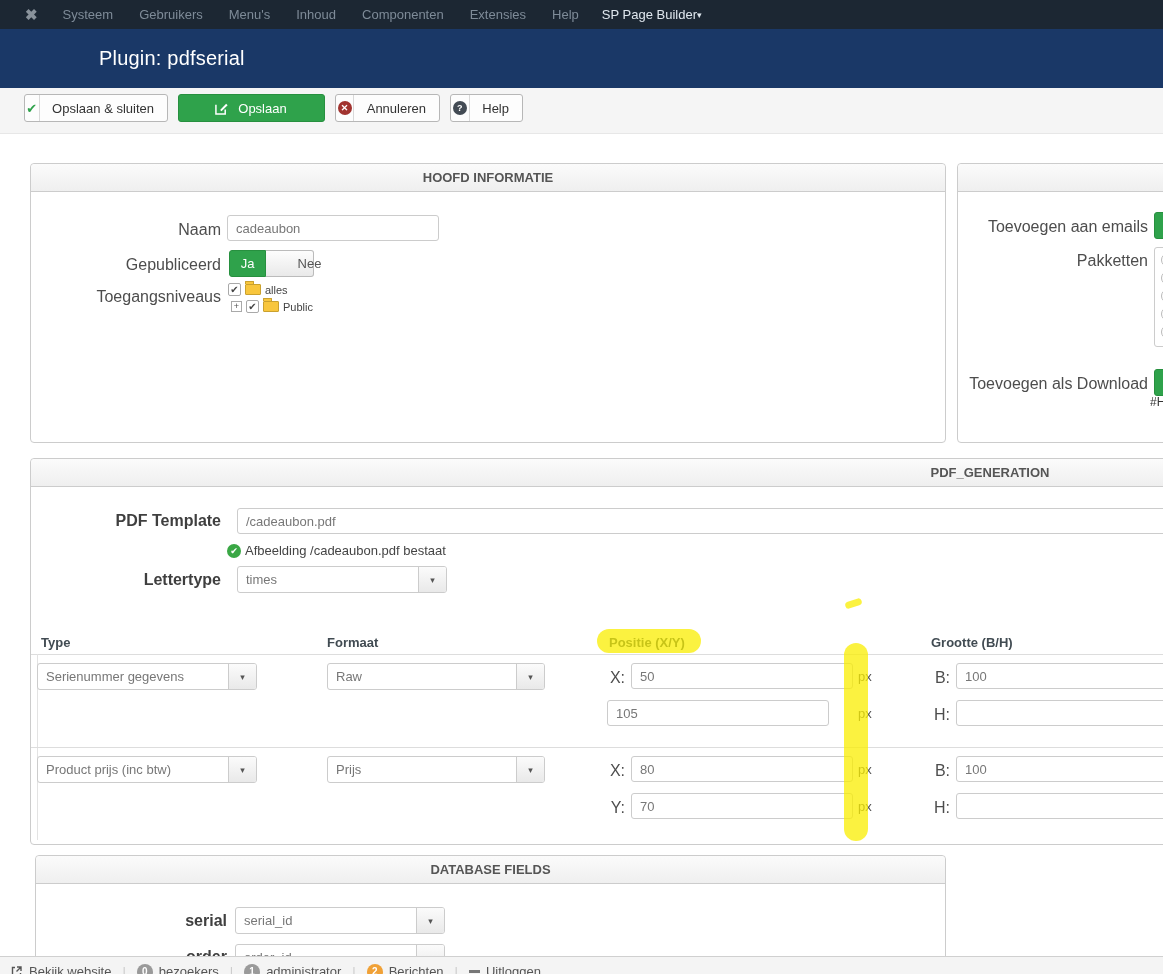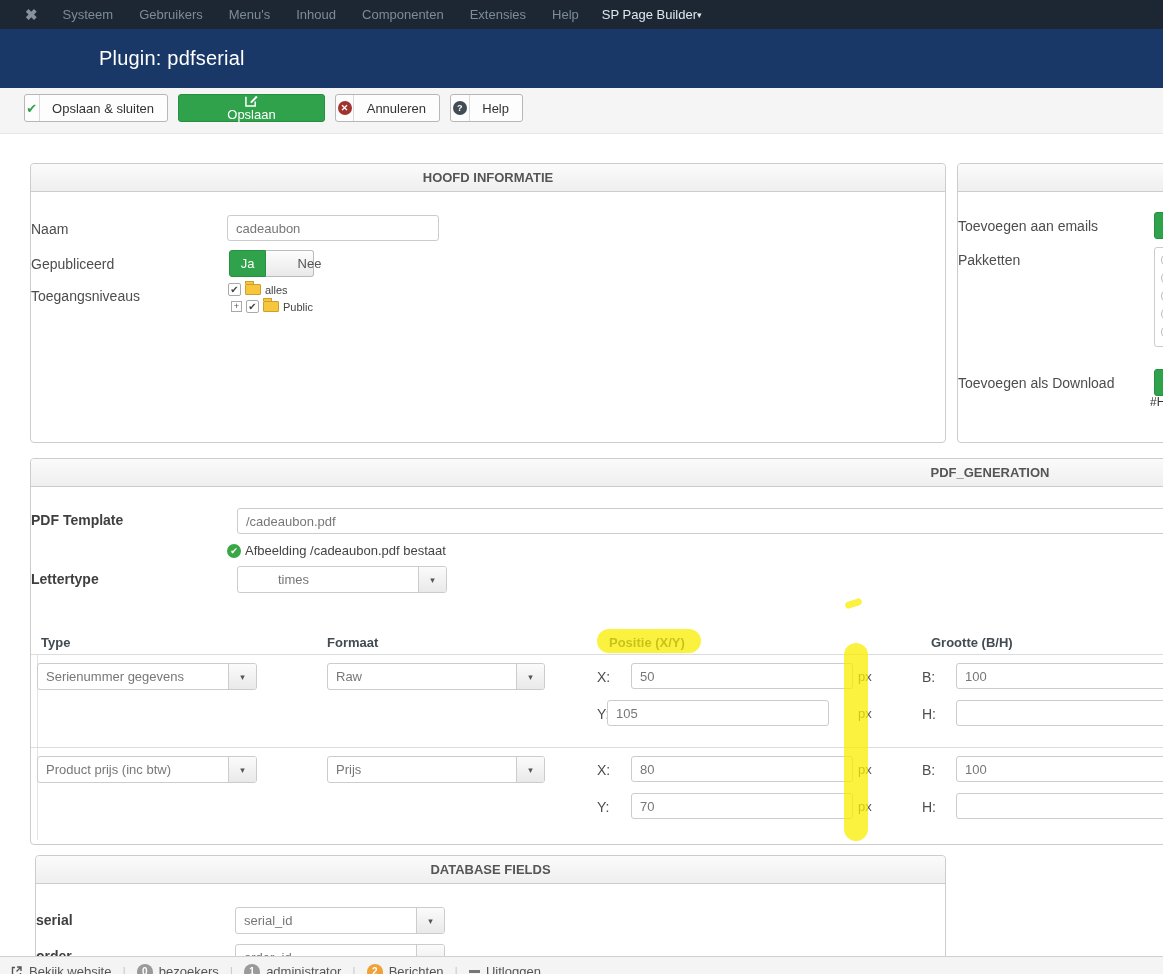--- a/index.html
+++ b/index.html
@@ -17,29 +17,29 @@
   
   #titlebar{position:absolute;top:29px;left:0;width:100%;height:59px;background:#1a3867;color:#ffffff;display:flex;align-items:center;padding-left:44px;}
   #titlebar h1{font-size:20px;font-weight:400;margin:0 0 0 55px;letter-spacing:.2px;}
 
   
   #toolbar{position:absolute;top:88px;left:0;width:100%;height:46px;background:#f5f5f5;border-bottom:1px solid #e7e7e7;box-sizing:border-box;}
   .tbtn{position:absolute;top:6px;height:28px;display:flex;align-items:center;background:#fdfdfd;border:1px solid #b7b7b7;border-radius:3px;font-size:13px;color:#333;cursor:pointer;box-sizing:border-box;}
   .tbtn .ticon{width:30px;display:flex;justify-content:center;align-items:center;}
   .tbtn .tdiv{width:1px;align-self:stretch;background:#d9d9d9;}
   .tbtn .tlabel{padding:0 13px;white-space:nowrap;}
-  .tbtn.green{background:#2fa24b;border-color:#27903f;color:#fff;flex-direction:column;}
+  .tbtn.green{background:#2fa24b;border-color:#27903f;color:#fff;}
   .icon-circle{width:14px;height:14px;border-radius:50%;color:#fff;font-size:9px;font-weight:bold;display:flex;align-items:center;justify-content:center;line-height:1;}
   .check-green{color:#2fa24b;font-size:13px;}
 
   
   .panel{position:absolute;background:#fff;border:1px solid #ccc;border-radius:4px;box-sizing:border-box;}
   .panel-header{height:27px;background:linear-gradient(#fbfbfb,#efefef);border-bottom:1px solid #ccc;border-radius:4px 4px 0 0;display:flex;align-items:center;justify-content:center;font-size:13px;font-weight:bold;color:#555;}
 
-  .flabel{position:absolute;font-size:14px;color:#4d4d4d;text-align:left;white-space:nowrap;}
+  .flabel{position:absolute;font-size:16px;color:#4d4d4d;text-align:right;white-space:nowrap;}
   .flabel.bold{font-weight:bold;color:#3f3f3f;}
   .tinput{position:absolute;height:26px;border:1px solid #ccc;border-radius:3px;font-family:"Liberation Sans",sans-serif;font-size:13px;color:#777;padding:0 8px;background:#fff;box-sizing:border-box;}
 
   .combo{position:absolute;height:27px;border:1px solid #ccc;border-radius:3px;display:flex;background:#fff;box-sizing:border-box;}
   .combo-text{flex:1;font-size:13px;color:#777;display:flex;align-items:center;padding:0 8px;overflow:hidden;white-space:nowrap;}
   .combo-btn{width:27px;border-left:1px solid #ccc;background:linear-gradient(#fbfbfb,#e9e9e9);display:flex;align-items:center;justify-content:center;font-size:9px;color:#555;cursor:pointer;border-radius:0 2px 2px 0;}
 
   .toggle{position:absolute;display:flex;height:27px;font-size:13px;}
   .tog-on{background:#2fa24b;color:#fff;border:1px solid #27903f;border-radius:3px 0 0 3px;display:flex;align-items:center;justify-content:center;box-sizing:border-box;cursor:pointer;}
   .tog-off{background:linear-gradient(#fdfdfd,#e9e9e9);color:#555;border:1px solid #bbb;border-left:none;border-radius:0 3px 3px 0;display:flex;align-items:center;justify-content:center;box-sizing:border-box;cursor:pointer;padding-left:40px;}
@@ -177,21 +177,21 @@
 
     <label class="flabel bold" style="left:0;top:53px;width:190px;">PDF Template</label>
     <input class="tinput" style="left: 206px; top: 49px; width: 1640px;" value="/cadeaubon.pdf">
 
     <div class="status-ok" style="left:196px;top:84px;">
       <span class="ok-circle">✔</span>
       <span>Afbeelding /cadeaubon.pdf bestaat</span>
     </div>
 
     <label class="flabel bold" style="left:0;top:112px;width:190px;">Lettertype</label>
-    <div class="combo" style="left:206px;top:107px;width:210px;padding-left:32px;">
+    <div class="combo" style="left:206px;top:107px;width:210px;">
       <span class="combo-text">times</span>
       <span class="combo-btn">▾</span>
     </div>
 
     <span class="colhead" style="left:10px;top:176px;">Type</span>
     <span class="colhead" style="left:296px;top:176px;">Formaat</span>
     <span class="colhead" style="left:578px;top:176px;color:#33475c;">Positie (X/Y)</span>
     <span class="colhead" style="left:900px;top:176px;">Grootte (B/H)</span>
     <div class="sep" style="left:0;top:195px;width:1920px;"></div>
     <div style="position:absolute;left:6px;top:195px;height:186px;border-left:1px solid #e3e3e3;"></div>

